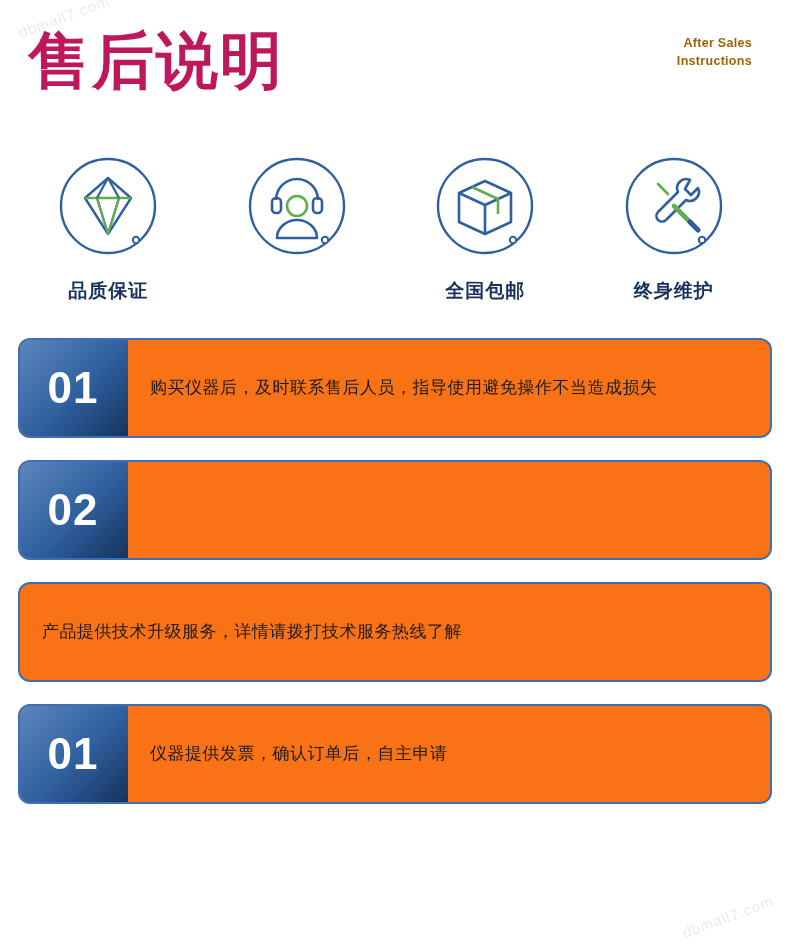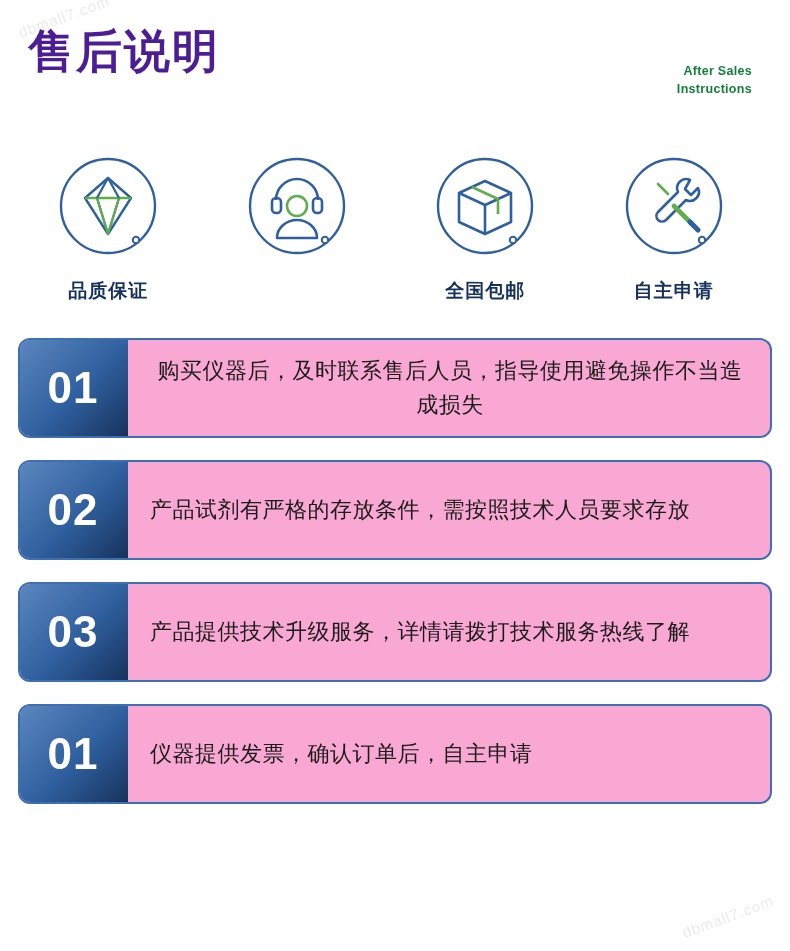--- a/index.html
+++ b/index.html
@@ -33,33 +33,33 @@
   
   .header {
     position: relative;
     padding: 26px 36px 0 28px;
     height: 112px;
     box-sizing: border-box;
   }
   .title {
     font-family: "DejaVu Serif", "Liberation Serif", serif;
     font-weight: bold;
-    font-size: 46px;
+    font-size: 62px;
     line-height: 1.12;
-    color: #4c1d95;
+    color: #be185d;
     letter-spacing: 2px;
     margin: 0;
     display: inline-block;
   }
   .subtitle {
     position: absolute;
     right: 38px;
-    top: 62px;
+    top: 34px;
     text-align: right;
-    color: #15803d;
+    color: #a16207;
     font-size: 12.5px;
     font-weight: bold;
     line-height: 1.45;
     letter-spacing: .3px;
   }
 
   
   .icon-row {
     display: flex;
     justify-content: space-around;
@@ -88,21 +88,21 @@
   .steps {
     padding: 34px 18px 0 18px;
   }
   .step {
     display: flex;
     align-items: stretch;
     border: 2px solid #3c6fb4;
     border-radius: 12px;
     margin-bottom: 22px;
     min-height: 96px;
-    background: #f9a8d4;
+    background: #f97316;
     overflow: hidden;
   }
   .step-num {
     flex: 0 0 110px;
     background: linear-gradient(135deg, #5d88c0 0%, #2f5f9e 55%, #16325c 100%);
     color: #ffffff;
     font-size: 44px;
     font-weight: bold;
     display: flex;
     align-items: center;
@@ -110,25 +110,24 @@
     letter-spacing: 1px;
     font-family: "Liberation Sans", sans-serif;
     margin: -2px 0 -2px -2px;
     border-radius: 10px 0 0 10px;
   }
   .step-text {
     flex: 1 1 auto;
     display: flex;
     align-items: center;
     padding: 10px 20px 10px 22px;
-    font-size: 22px;
+    font-size: 17px;
     line-height: 1.55;
     color: #1b1b1b;
     letter-spacing: .5px;
-    text-align: center;
   }
 </style>
 </head>
 <body>
 
 <div class="watermark wm-1">dbmall7.com</div>
 <div class="watermark wm-2">dbmall7.com</div>
 
 <div class="header">
   <h1 class="title">售后说明</h1>
@@ -186,39 +185,37 @@
     <div class="icon-circle">
       <svg viewBox="0 0 104 104" width="104" height="104">
         <circle cx="52" cy="52" r="47" fill="none" stroke="#2f5f9e" stroke-width="2.4"></circle>
         <circle cx="80" cy="86" r="3.2" fill="#ffffff" stroke="#2f5f9e" stroke-width="2"></circle>
         <path d="M68 26 a9 9 0 0 0 -12 12 L36 58 a6 6 0 0 0 0 8 a6 6 0 0 0 8 0 L64 46 a9 9 0 0 0 12 -12 l-7 7 l-6 -6 Z" fill="none" stroke="#2f5f9e" stroke-width="2.6" stroke-linejoin="round"></path>
         <path d="M36 30 L46 40" fill="none" stroke="#5fae4a" stroke-width="2.6" stroke-linecap="round"></path>
         <path d="M52 52 L70 70" fill="none" stroke="#5fae4a" stroke-width="4.6" stroke-linecap="round"></path>
         <path d="M68 68 L76 76" fill="none" stroke="#2f5f9e" stroke-width="5.2" stroke-linecap="round"></path>
       </svg>
     </div>
-    <div class="icon-label">自主申请</div>
+    <div class="icon-label">终身维护</div>
   </div>
 
 </div>
 
 <div class="steps">
 
   <div class="step">
     <div class="step-num">01</div>
     <div class="step-text">购买仪器后，及时联系售后人员，指导使用避免操作不当造成损失</div>
   </div>
 
   <div class="step">
     <div class="step-num">02</div>
-    <div class="step-text">产品试剂有严格的存放条件，需按照技术人员要求存放</div>
-  </div>
-
-  <div class="step">
-    <div class="step-num">03</div>
+  </div>
+
+  <div class="step">
     <div class="step-text">产品提供技术升级服务，详情请拨打技术服务热线了解</div>
   </div>
 
   <div class="step">
     <div class="step-num">01</div>
     <div class="step-text">仪器提供发票，确认订单后，自主申请</div>
   </div>
 
 </div>
 

